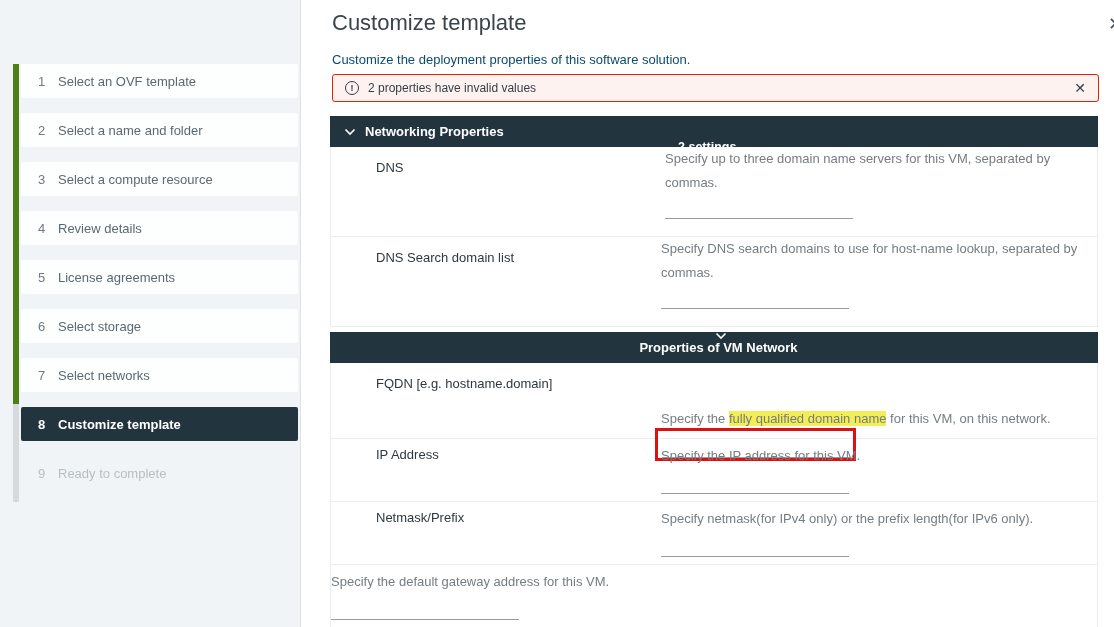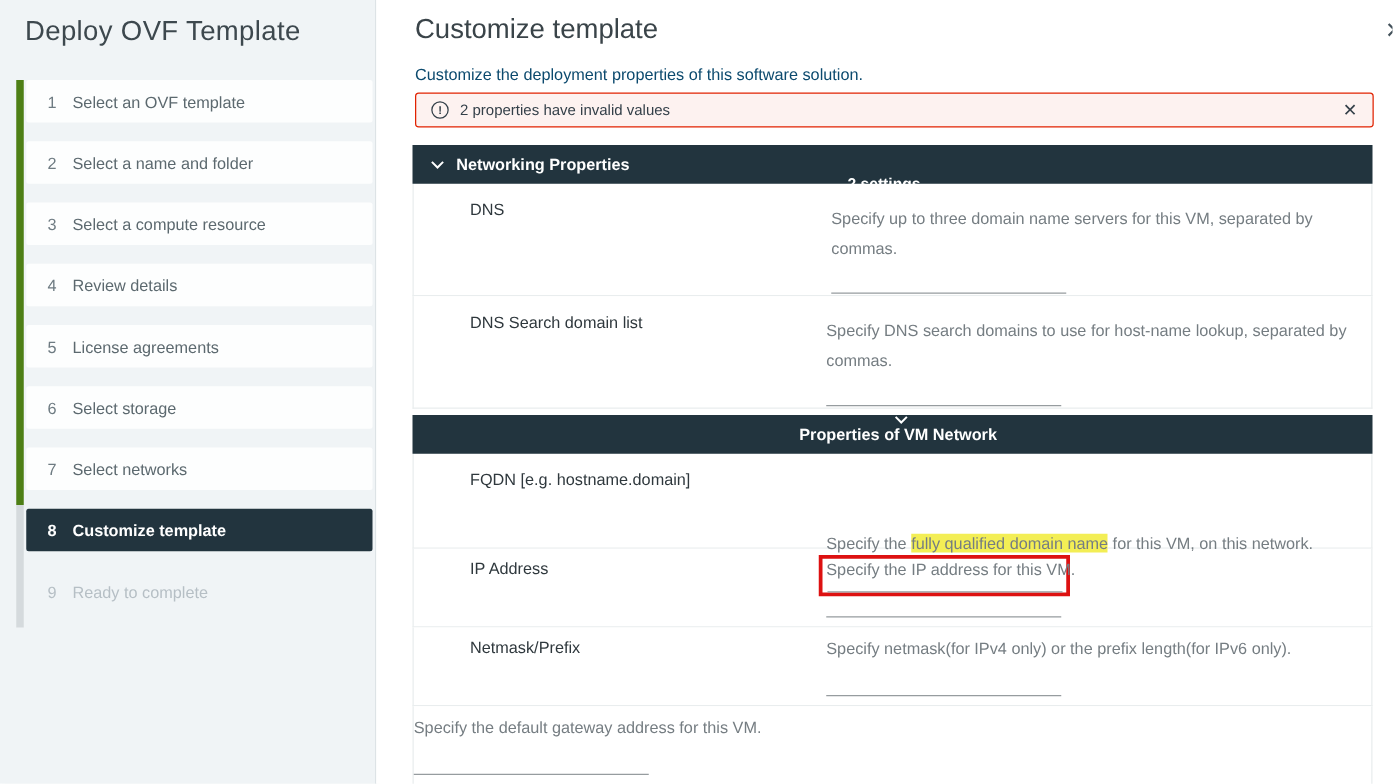--- a/index.html
+++ b/index.html
@@ -41,42 +41,41 @@
   .section-header{position:relative;height:31px;background:#22343e;color:#ffffff;
     display:flex;align-items:center;cursor:pointer;}
   .section-header.second{margin-top:5px;flex-direction:column;}
   .chev{margin-left:14px;display:flex;align-items:center;}
   .section-title{margin-left:9px;font-size:13px;font-weight:bold;}
   .section-count{position:absolute;left:348px;font-size:12.5px;font-weight:bold;margin-top:31px;}
   .prop-row{box-sizing:border-box;background:#ffffff;display:flex;
     border-left:1px solid #e9edee;border-right:1px solid #e9edee;border-bottom:1px solid #e9edee;}
   .prop-label{box-sizing:border-box;width:330px;flex:none;padding:13px 12px 0 45px;
     font-size:13px;color:#2f383d;}
-  .prop-body{box-sizing:border-box;width:432px;padding-top:16px;font-size:13px;color:#757d82;}
+  .prop-body{box-sizing:border-box;width:432px;padding-top:0;font-size:13px;color:#757d82;}
   .prop-desc{line-height:24px;}
   .single .prop-label{padding-top:8px;}
   .single .prop-body{padding-top:8px;}
   .single .prop-desc{line-height:18px;}
   .fqdn .prop-desc{line-height:18px;margin-top:47px;}
   .prop-input{display:block;width:188px;border:none;border-bottom:1px solid #969c9f;
     background:transparent;height:20px;outline:none;font-size:13px;padding:0;color:#333;}
   .two-line .prop-input{margin-top:3px;}
   .single .prop-input{margin-top:8px;}
   .r-dns{height:90px;justify-content:space-between;} .r-dns2{height:90px;} .r-fqdn{height:76px;}
   .r-ip{height:63px;} .r-mask{height:63px;} .r-gw{height:64px;}
   .hl{background:#f3ee55;}
   .invalid-box{box-sizing:border-box;width:201px;height:33px;margin-left:-6px;
     border:3px solid #dd1111;padding:2px 0 0 4px;}
   .invalid-box .prop-input{margin-top:0;height:24px;}
 </style>
 </head>
 <body>
 
 <div class="sidebar">
-  <div class="sidebar-title">Deploy OVF Template</div>
   <div class="progress-green"></div>
   <div class="progress-gray"></div>
   <div class="steps">
     <div class="step">
       <span class="step-num">1</span>
       <span class="step-label">Select an OVF template</span>
     </div>
     <div class="step">
       <span class="step-num">2</span>
       <span class="step-label">Select a name and folder</span>

